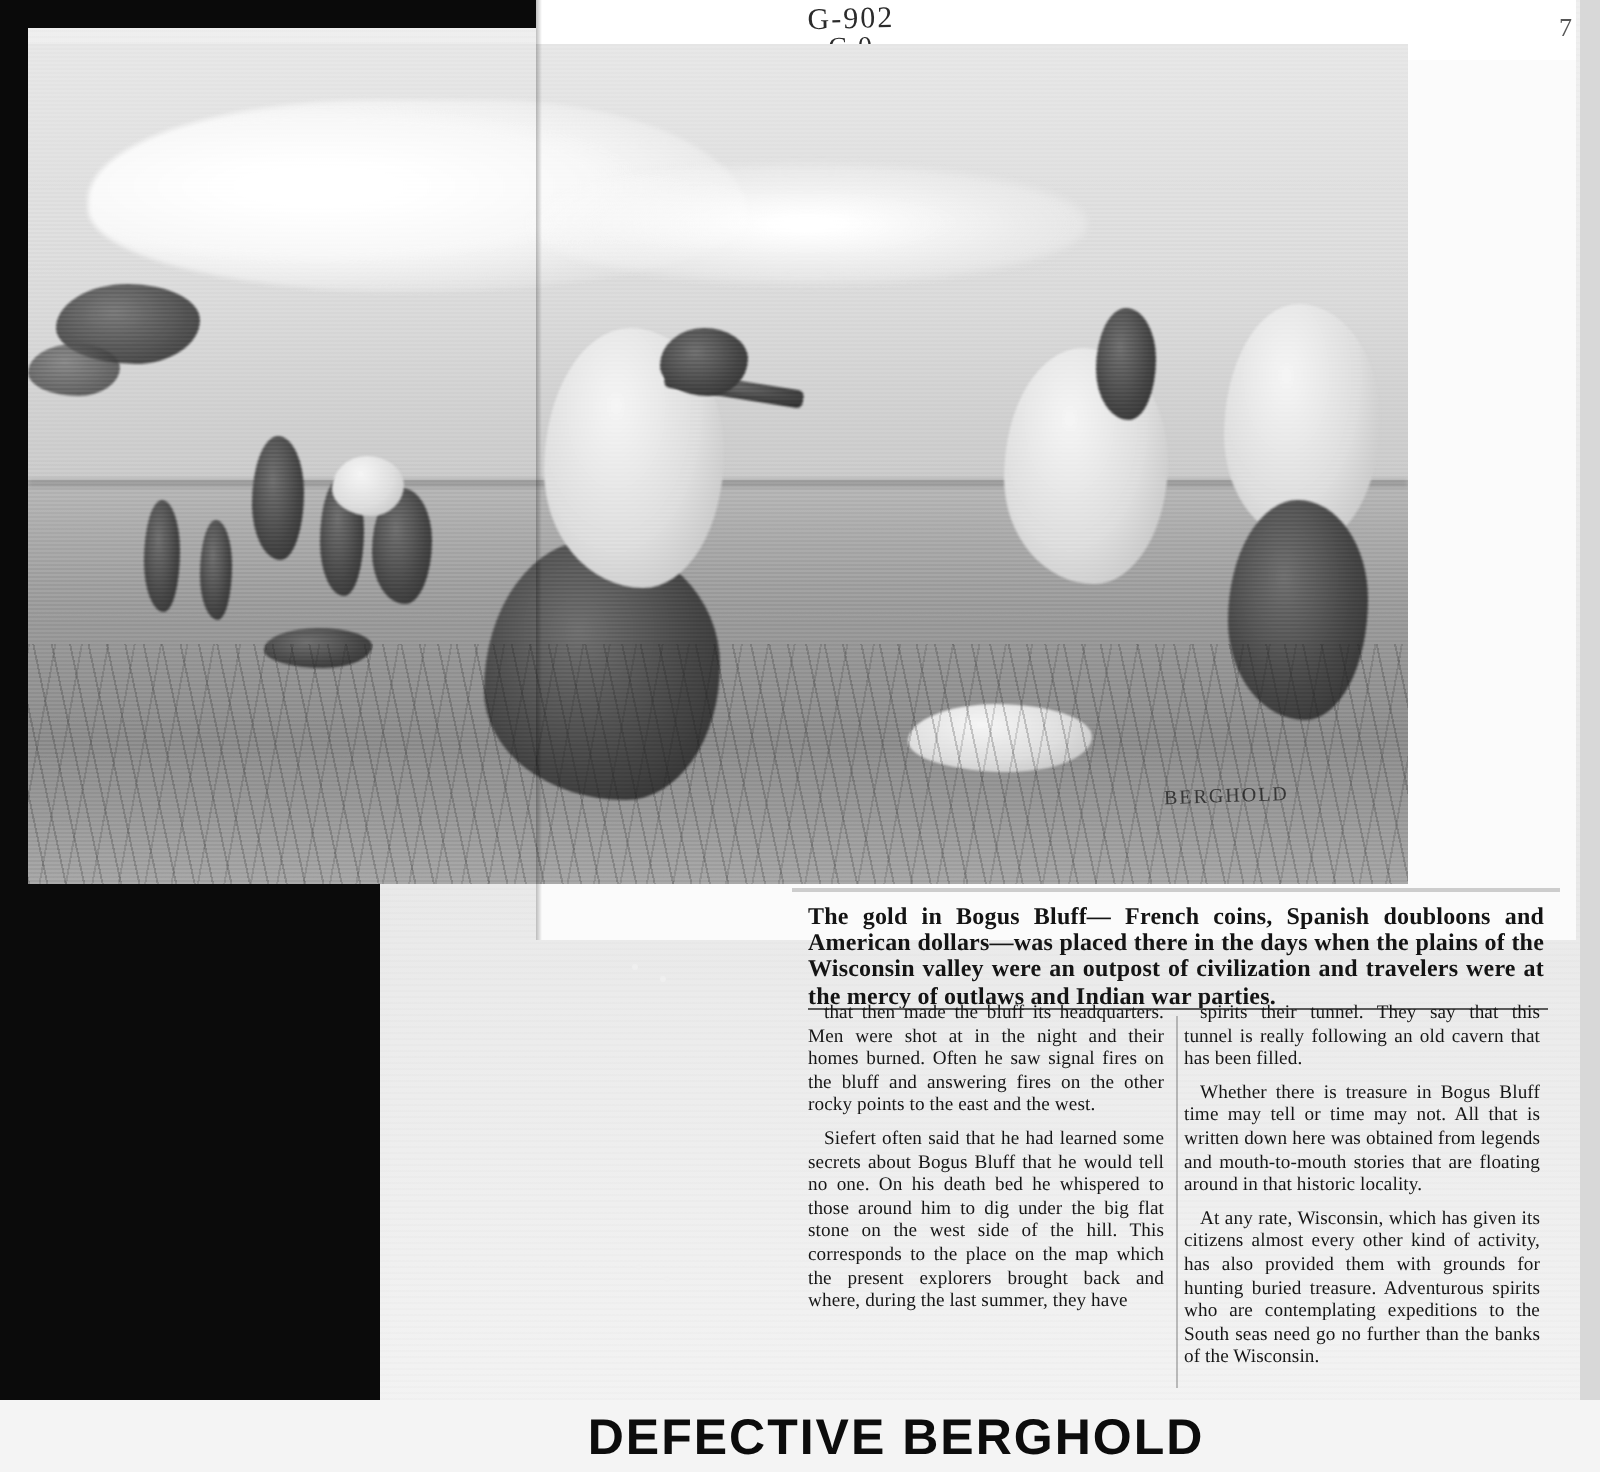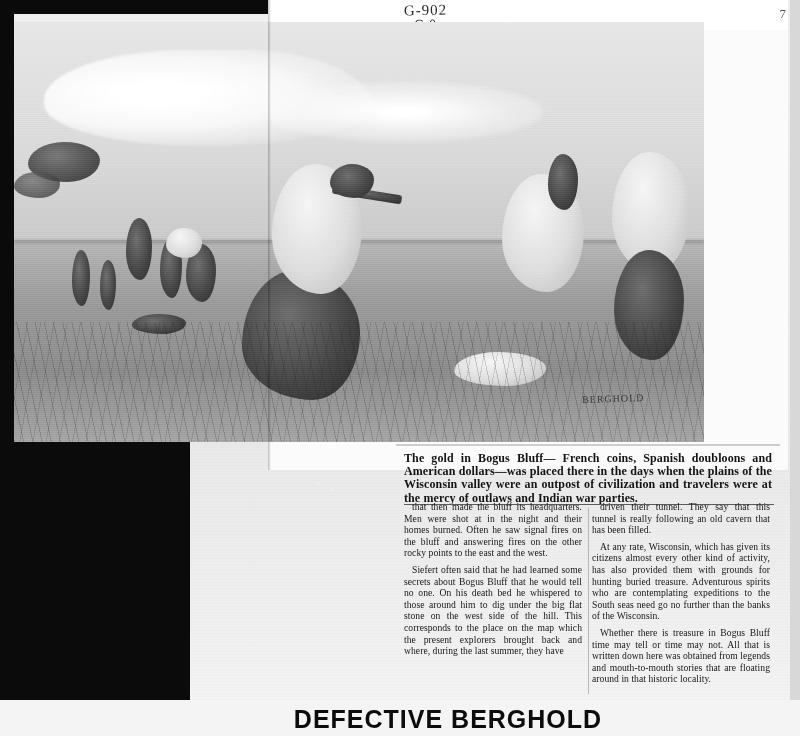--- a/index.html
+++ b/index.html
@@ -314,22 +314,22 @@
   <div class="clip-lead">The gold in Bogus Bluff— French coins, Spanish doubloons and American dollars—was placed there in the days when the plains of the Wisconsin valley were an outpost of civilization and travelers were at the mercy of outlaws and Indian war parties.</div>
   <div class="rule"></div>
   <div class="colrule"></div>
 
   <div class="cols">
     <div class="col">
       <p>that then made the bluff its headquarters. Men were shot at in the night and their homes burned. Often he saw signal fires on the bluff and answering fires on the other rocky points to the east and the west.</p>
       <p>Siefert often said that he had learned some secrets about Bogus Bluff that he would tell no one. On his death bed he whispered to those around him to dig under the big flat stone on the west side of the hill. This corresponds to the place on the map which the present explorers brought back and where, during the last summer, they have</p>
     </div>
     <div class="col">
-      <p>driven their tunnel. They say that this tunnel is really following an old cavern that has been filled.</p>
+      <p>spirits their tunnel. They say that this tunnel is really following an old cavern that has been filled.</p>
+      <p>Whether there is treasure in Bogus Bluff time may tell or time may not. All that is written down here was obtained from legends and mouth-to-mouth stories that are floating around in that historic locality.</p>
       <p>At any rate, Wisconsin, which has given its citizens almost every other kind of activity, has also provided them with grounds for hunting buried treasure. Adventurous spirits who are contemplating expeditions to the South seas need go no further than the banks of the Wisconsin.</p>
-      <p>Whether there is treasure in Bogus Bluff time may tell or time may not. All that is written down here was obtained from legends and mouth-to-mouth stories that are floating around in that historic locality.</p>
     </div>
   </div>
 
   <div class="bottom-strip"></div>
   <div class="defective">DEFECTIVE  BERGHOLD</div>
 
 </div>
 
 </body></html>

